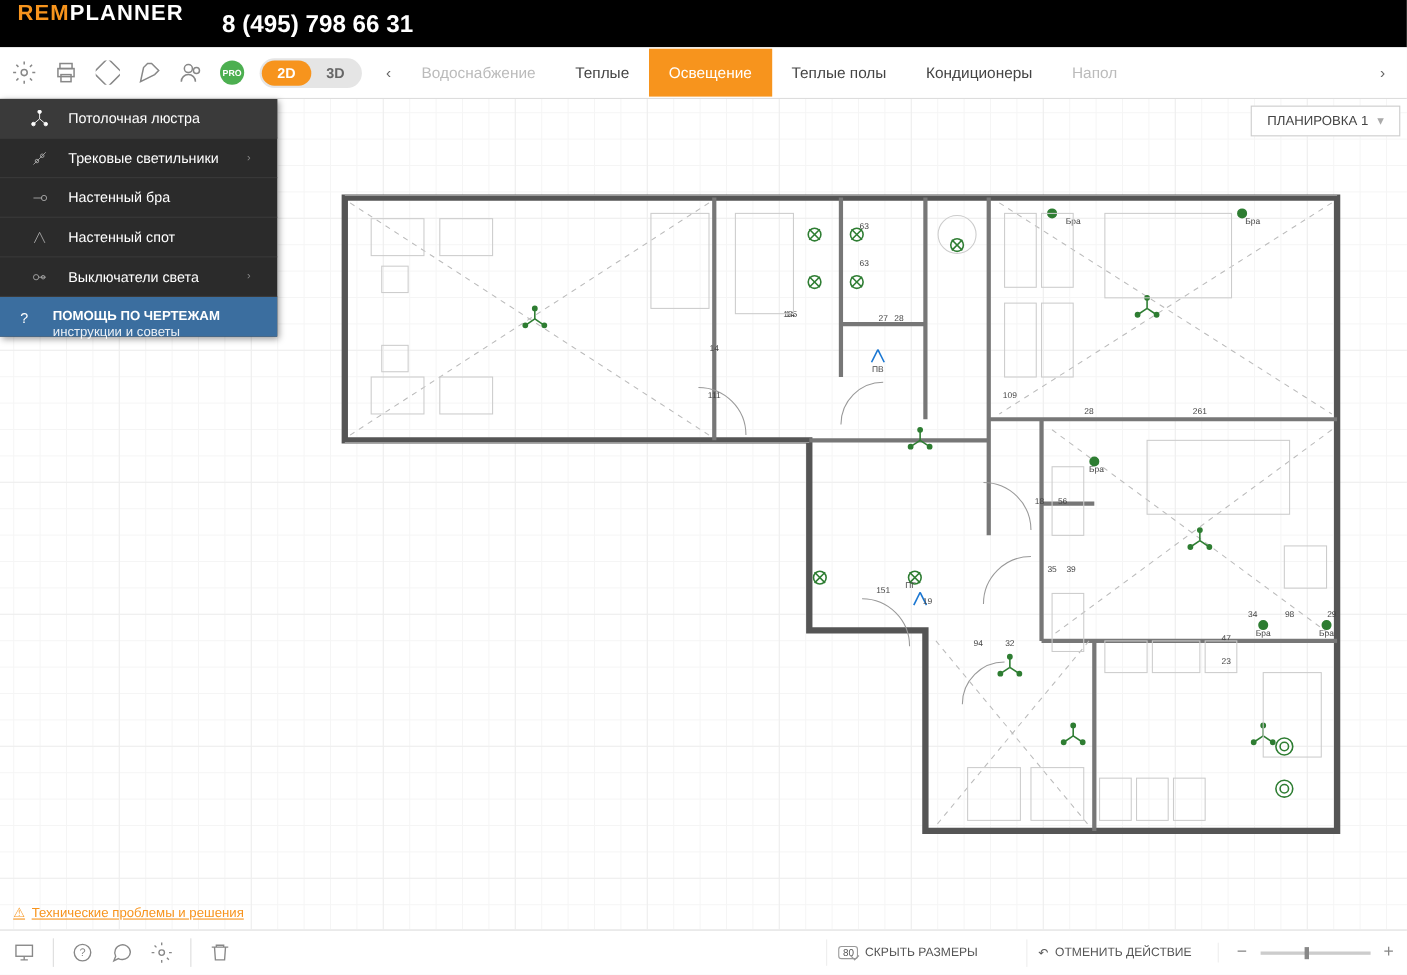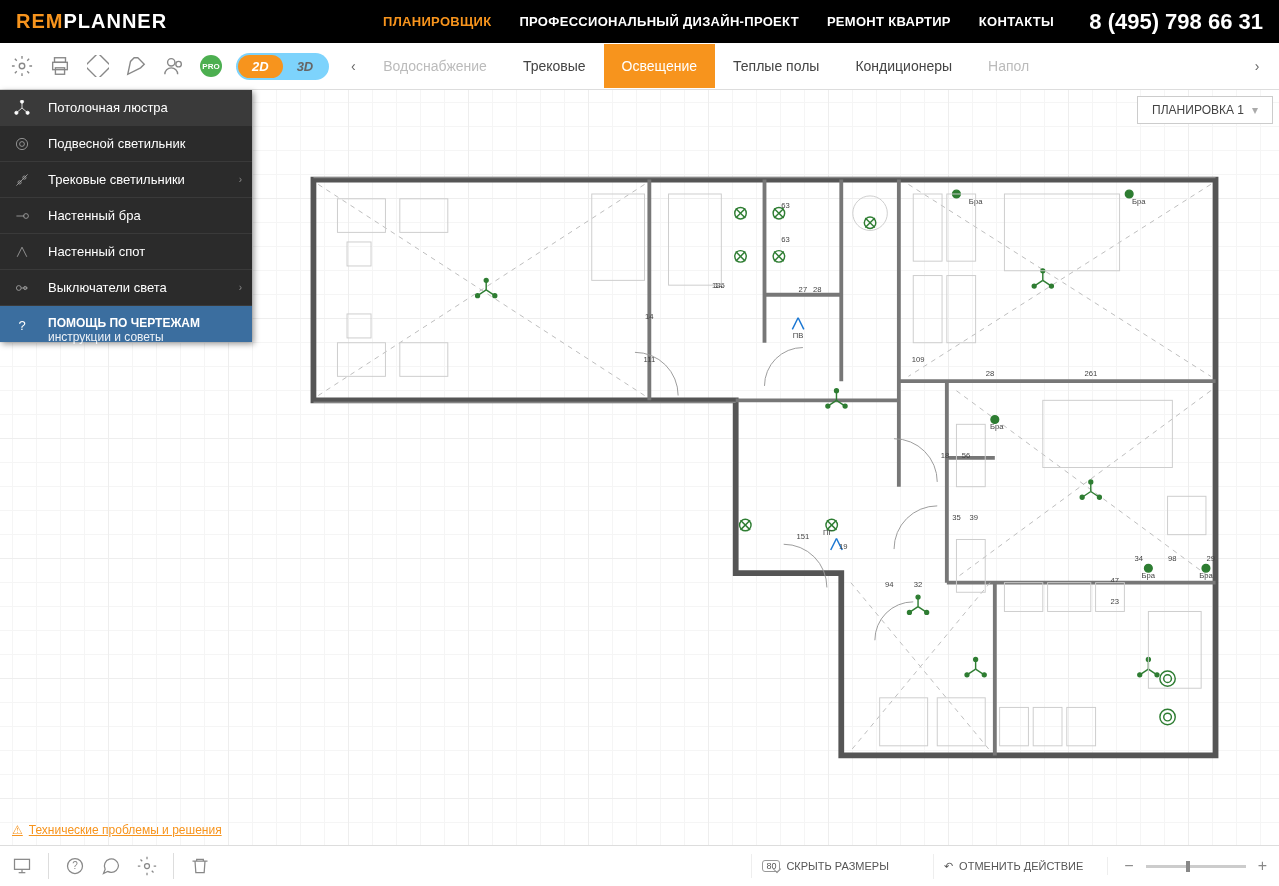--- a/index.html
+++ b/index.html
@@ -3,45 +3,45 @@
 <meta charset="utf-8">
 <style>
 * { margin:0; padding:0; box-sizing:border-box; font-family:Arial,Helvetica,sans-serif; }
 html,body { width:1279px; height:886px; overflow:hidden; background:#f5f5f5; }
 
 
 .header { height:43px; background:#000; display:flex; align-items:center; padding:0 16px; }
 .logo { display:flex; align-items:baseline; margin-right:30px; }
 .logo .rem { color:#f7941d; font-weight:800; font-size:20px; letter-spacing:1px; }
 .logo .plan { color:#fff; font-weight:800; font-size:20px; letter-spacing:1px; }
-.logo-wrap { display:flex; flex-direction:row; }
+.logo-wrap { display:flex; flex-direction:column; }
 .nav { display:flex; gap:28px; flex:1; }
 .nav a { color:#fff; text-decoration:none; font-size:13px; font-weight:700; letter-spacing:0.3px; }
 .nav a.active { color:#f7941d; }
 .phone { color:#fff; font-size:22px; font-weight:600; }
 
 
 .toolbar { height:47px; background:#fff; border-bottom:1px solid #ddd; display:flex; align-items:center; padding:0 10px; }
 .tool-icons { display:flex; gap:14px; align-items:center; margin-right:14px; }
 .ticon { width:24px; height:24px; display:flex; align-items:center; justify-content:center; color:#888; cursor:pointer; }
 .pro { width:22px; height:22px; background:#4caf50; border-radius:50%; color:#fff; font-size:8px; font-weight:700; display:flex; align-items:center; justify-content:center; }
-.view-toggle { display:flex; background:#7dd3fc; border-radius:15px; padding:2px; margin-right:12px;font-style:italic; }
+.view-toggle { display:flex; background:#e5e5e5; border-radius:15px; padding:2px; margin-right:12px; }
 .view-toggle span { padding:4px 14px; border-radius:13px; font-size:13px; font-weight:700; cursor:pointer; }
 .view-toggle span.active { background:#f7941d; color:#fff; }
 .view-toggle span:not(.active) { color:#666; }
 .tabs-wrap { display:flex; align-items:center; flex:1; overflow:hidden; }
 .tabs-arrow { width:24px; text-align:center; color:#666; font-size:14px; cursor:pointer; }
 .tabs { display:flex; flex:1; }
 .tab { padding:14px 18px; font-size:14px; color:#444; cursor:pointer; white-space:nowrap; }
 .tab.active { background:#f7941d; color:#fff; }
 .tab.faded { color:#bbb; }
 
 
 .sidebar { position:absolute; top:90px; left:0; width:252px; background:#2b2b2b; box-shadow:2px 2px 6px rgba(0,0,0,0.4); z-index:5; }
-.sb-item { display:flex; align-items:center; height:36px; padding:0 10px; border-bottom:1px solid #3a3a3a; cursor:pointer; color:#fff; font-size:13px; }
+.sb-item { display:flex; align-items:center; height:36px; padding:0 24px; border-bottom:1px solid #3a3a3a; cursor:pointer; color:#fff; font-size:13px; }
 .sb-item:first-child { background:#3a3a3a; }
 .sb-icon { width:24px; display:flex; align-items:center; justify-content:center; margin-right:14px; color:#aaa; }
 .sb-chev { margin-left:auto; color:#888; font-size:10px; }
 .sb-help { background:#3b6e9f; color:#fff; padding:10px 10px; display:flex; align-items:flex-start; border-bottom:none; }
 .sb-help .sb-icon { color:#fff; margin-top:2px; }
 .sb-help-txt .t1 { font-size:12px; font-weight:700; }
 .sb-help-txt .t2 { font-size:12px; opacity:0.9; }
 
 
 .canvas { position:absolute; top:90px; left:0; right:0; bottom:41px; background:#fff;
@@ -79,26 +79,20 @@
 <body>
 
 <div class="header">
   <div class="logo-wrap">
     <div class="logo">
       <span class="rem">REM</span>
       <span class="plan">PLANNER</span>
     </div>
     <span class="sub">— СТУДИЯ ДИЗАЙНА —</span>
   </div>
-  <nav class="nav">
-    <a class="active">ПЛАНИРОВЩИК</a>
-    <a>ПРОФЕССИОНАЛЬНЫЙ ДИЗАЙН-ПРОЕКТ</a>
-    <a>РЕМОНТ КВАРТИР</a>
-    <a>КОНТАКТЫ</a>
-  </nav>
   <div class="phone">8 (495) 798 66 31</div>
 </div>
 
 <div class="toolbar">
   <div class="tool-icons">
     <div class="ticon">
         <svg width="22" height="22" viewBox="0 0 24 24" fill="none" stroke="currentColor" stroke-width="1.5">
           <circle cx="12" cy="12" r="3"></circle>
           <path d="M12 1v3m0 16v3M4.2 4.2l2.1 2.1m11.4 11.4l2.1 2.1M1 12h3m16 0h3M4.2 19.8l2.1-2.1m11.4-11.4l2.1-2.1"></path>
         </svg>
@@ -130,21 +124,21 @@
     <div class="pro">PRO</div>
   </div>
   <div class="view-toggle">
     <span class="active">2D</span>
     <span>3D</span>
   </div>
   <div class="tabs-wrap">
     <div class="tabs-arrow">‹</div>
     <div class="tabs">
       <div class="tab faded">Водоснабжение</div>
-      <div class="tab">Трековые</div>
+      <div class="tab">Теплые</div>
       <div class="tab active">Освещение</div>
       <div class="tab">Теплые полы</div>
       <div class="tab">Кондиционеры</div>
       <div class="tab faded">Напол</div>
     </div>
     <div class="tabs-arrow">›</div>
   </div>
 </div>
 
 <div class="canvas">
@@ -391,29 +385,20 @@
           <circle cx="10" cy="2" r="2" fill="#fff"></circle>
           <circle cx="3" cy="16" r="2" fill="#fff"></circle>
           <circle cx="17" cy="16" r="2" fill="#fff"></circle>
         </svg>
       </span>
     <span>Потолочная люстра</span>
   </div>
   <div class="sb-item">
     <span class="sb-icon">
         <svg width="16" height="16" viewBox="0 0 20 20" stroke="#aaa" fill="none">
-          <circle cx="10" cy="10" r="7"></circle>
-          <circle cx="10" cy="10" r="3"></circle>
-        </svg>
-      </span>
-    <span>Подвесной светильник</span>
-  </div>
-  <div class="sb-item">
-    <span class="sb-icon">
-        <svg width="16" height="16" viewBox="0 0 20 20" stroke="#aaa" fill="none">
           <line x1="3" y1="17" x2="17" y2="3"></line>
           <circle cx="7" cy="13" r="2"></circle>
           <circle cx="13" cy="7" r="2"></circle>
         </svg>
       </span>
     <span>Трековые светильники</span>
     <span class="sb-chev">›</span>
   </div>
   <div class="sb-item">
     <span class="sb-icon">

